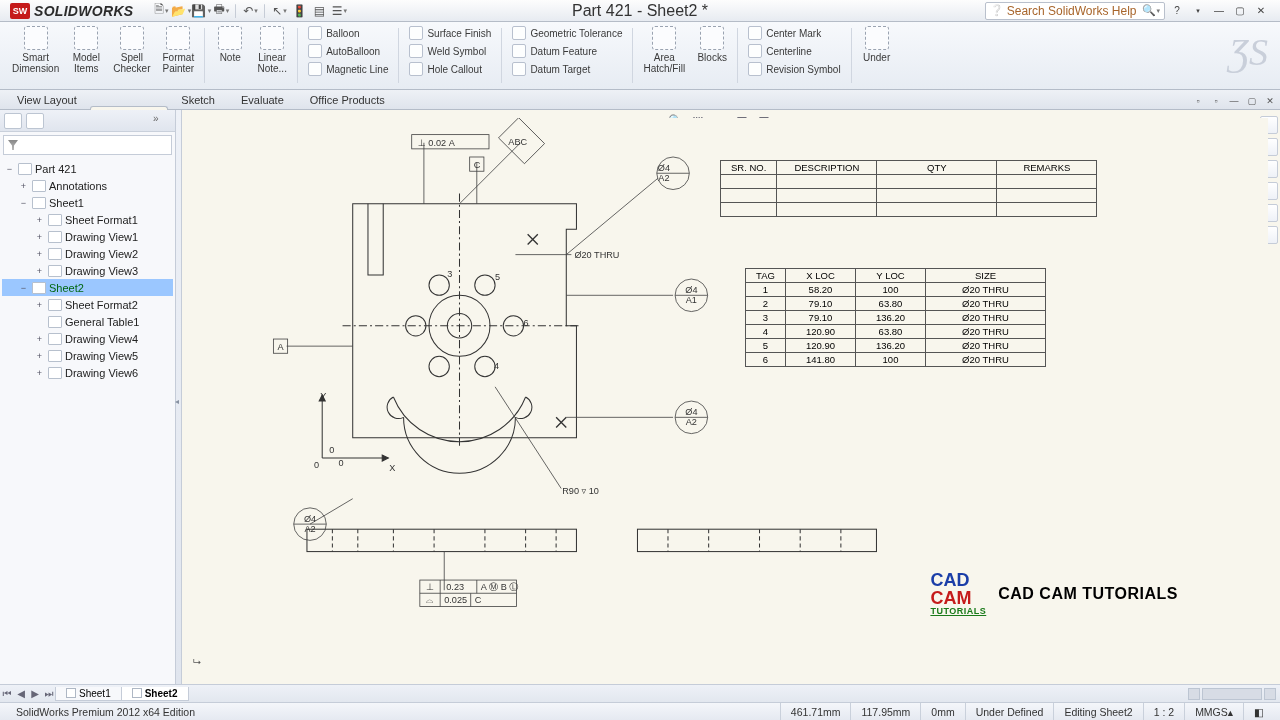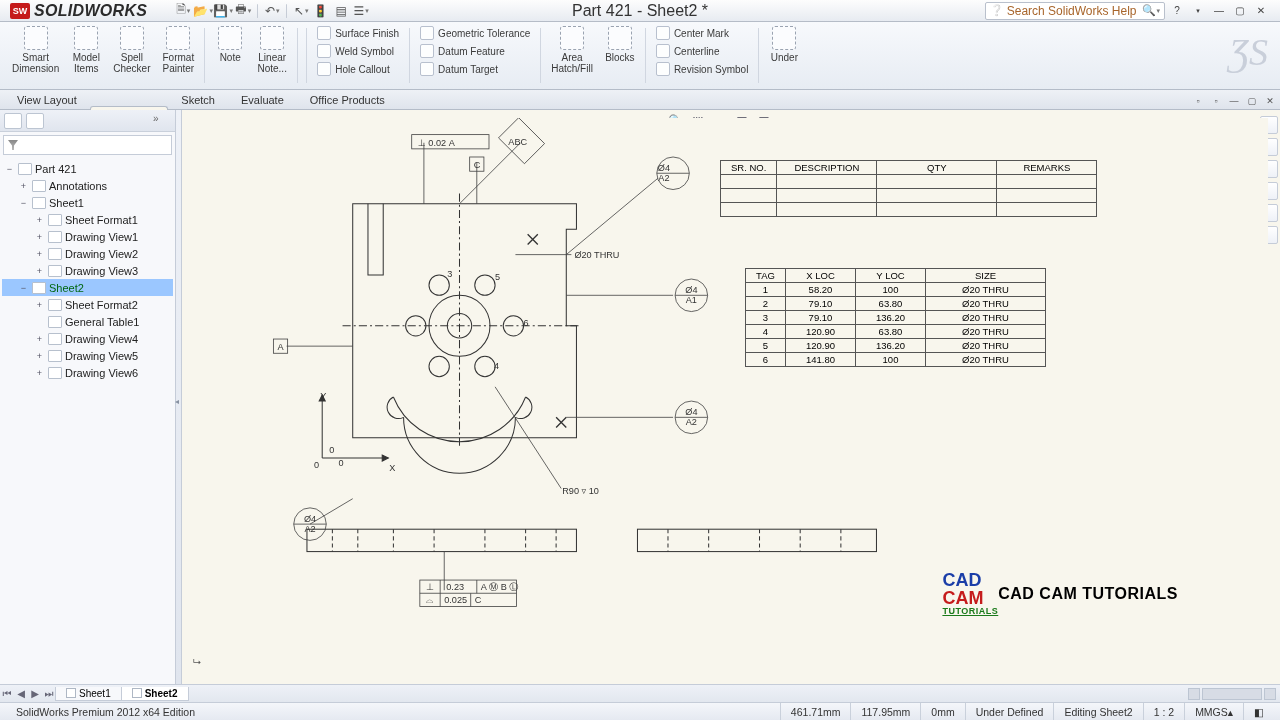--- a/index.html
+++ b/index.html
@@ -1,19 +1,19 @@
 <!DOCTYPE html>
 <html><head>
 <meta charset="utf-8">
 <style>
   * { box-sizing: border-box; margin: 0; padding: 0; font-family: "Segoe UI", Tahoma, sans-serif; }
   body { width: 1280px; height: 720px; background: #6b7078; overflow: hidden; font-size: 11px; }
   .titlebar { height: 22px; background: linear-gradient(#fdfdfd,#e7ebf1); display: flex; align-items: center; padding: 0 10px; border-bottom: 1px solid #b5bcc7; }
   .sw-logo { width:20px; height:16px; background:#c51b1b; color:#fff; font-size:9px; font-weight:bold; display:flex; align-items:center; justify-content:center; border-radius:2px; margin-right:4px;}
-  .titlebar .brand { font-weight: bold; font-style: italic; font-size: 16px; letter-spacing:0.3px; color:#2b2b2b; margin-right:28px;}
+  .titlebar .brand { font-weight: bold; font-style: italic; font-size: 14px; letter-spacing:0.3px; color:#2b2b2b; margin-right:20px;}
   .qat { display:flex; align-items:center; gap:4px;}
   .qat span { width:16px; height:16px; display:flex; align-items:center; justify-content:center; font-size:12px; color:#555; border-radius:2px;}
   .qat .sep { width:1px; height:14px; background:#c6ccd6; margin:0 2px;}
   .qat .drop::after{content:"▾"; font-size:7px; color:#777; margin-left:1px;}
   .title-center { position:absolute; left:50%; transform:translateX(-50%); font-size:16px; color:#333;}
   .title-right { margin-left:auto; display:flex; align-items:center; gap:3px;}
   .search-box { display:flex; align-items:center; background:#fff; border:1px solid #b9c0cc; border-radius:2px; height:18px; padding:0 4px; width:180px;}
   .search-box input { border:none; outline:none; font-size:12px; color:#a8652b; width:100%; background:transparent;}
   .win-btn { width:18px; height:14px; display:flex; align-items:center; justify-content:center; font-size:10px; color:#444;}
   .ribbon { height: 68px; background: linear-gradient(#f7f9fc,#e7ecf3); border-bottom: 1px solid #b4bcc8; display:flex; align-items:flex-start; padding: 2px 6px; position:relative;}
@@ -59,21 +59,21 @@
   .sheet-tabs { height:18px; background:linear-gradient(#eef1f7,#e2e7ef); display:flex; align-items:center; border-top:1px solid #c5ccd8; font-size:10px;}
   .sheet-tabs .nav{ width:14px; text-align:center; color:#667;}
   .sheet-tabs .stab{ padding:1px 10px; border:1px solid #c5ccd8; border-top:none; background:#f7f8fb; margin-left:-1px; display:flex; align-items:center; gap:3px;}
   .sheet-tabs .stab.active{ background:#fff; font-weight:bold;}
   .sheet-tabs .stab .pg{ width:10px; height:10px; border:1px solid #aeb7c4; background:#fff;}
   .sheet-tabs .scroll { flex:1; display:flex; justify-content:flex-end; align-items:center; padding-right:4px; gap:2px;}
   .sheet-tabs .scroll span{ width:12px; height:12px; background:#d7dce5; border:1px solid #bcc5d2;}
   .status { height:18px; background:linear-gradient(#f4f6fa,#e5e9f1); border-top:1px solid #c5ccd8; display:flex; align-items:center; font-size:10.5px; color:#333; padding:0 6px;}
   .status .seg { padding:0 10px; border-left:1px solid #c9d0db; height:100%; display:flex; align-items:center;text-align:center;}
   .status .seg:first-child{border-left:none;}
-  .watermark { position:absolute; right:90px; bottom:60px; display:flex; align-items:center; }
+  .watermark { position:absolute; right:90px; bottom:60px; display:flex; align-items:center; gap:12px;}
   .watermark .box { line-height:1; font-weight:900; font-size:18px; font-family: Arial Black, Arial;}
   .watermark .box .cad{color:#1b3ea8;} .watermark .box .cam{color:#c51b1b;}
   .watermark .box .tut{font-size:9px; color:#1a7a1a; text-decoration:underline; font-weight:bold; letter-spacing:0.5px;}
   .watermark .txt{ font-weight:900; font-size:16px; letter-spacing:0.5px; font-family: Arial Black, Arial;}
   .tri { position:absolute; left:3px; bottom:8px; font-size:10px; color:#555;}
 </style>
 </head>
 <body>
 
 <div class="titlebar">
@@ -133,20 +133,34 @@
   <div class="rbn-btn">
       <div class="ico"></div>
       <span>Note</span>
     </div>
   <div class="rbn-btn">
       <div class="ico"></div>
       <span>Linear</span>
       <span>Note...</span>
     </div>
   <div class="rbn-sep"></div>
+  <div class="rbn-col">
+    <div class="rbn-row">
+        <div class="mini-ico"></div>
+        <span>Balloon</span>
+      </div>
+    <div class="rbn-row">
+        <div class="mini-ico"></div>
+        <span>AutoBalloon</span>
+      </div>
+    <div class="rbn-row">
+        <div class="mini-ico"></div>
+        <span>Magnetic Line</span>
+      </div>
+  </div>
   <div class="rbn-sep"></div>
   <div class="rbn-col">
     <div class="rbn-row">
         <div class="mini-ico"></div>
         <span>Surface Finish</span>
       </div>
     <div class="rbn-row">
         <div class="mini-ico"></div>
         <span>Weld Symbol</span>
       </div>

